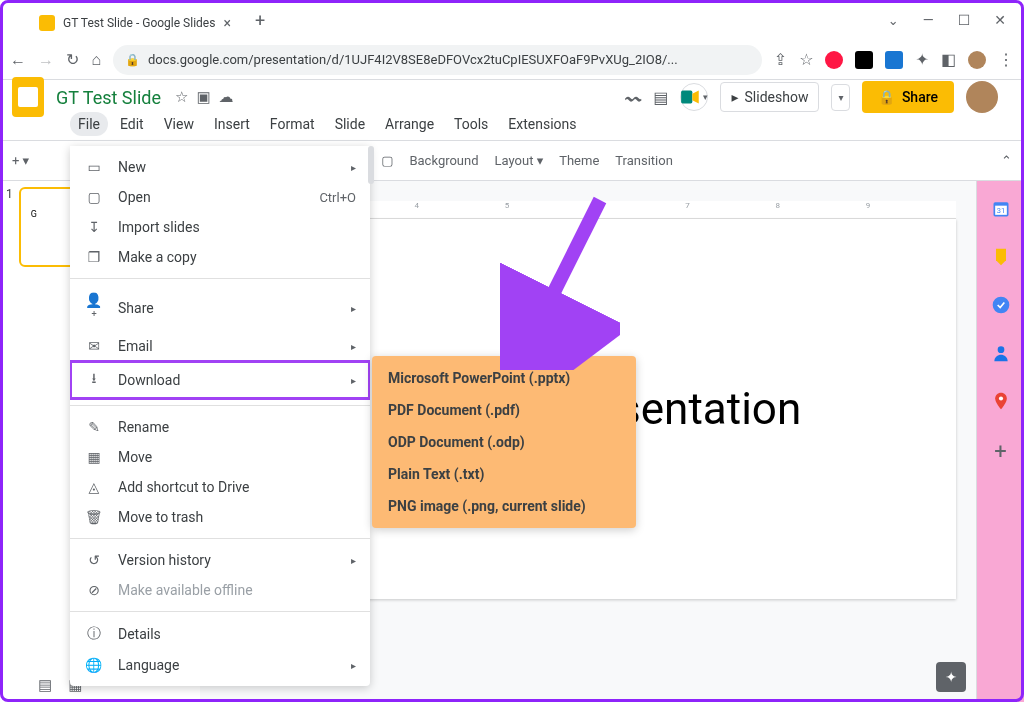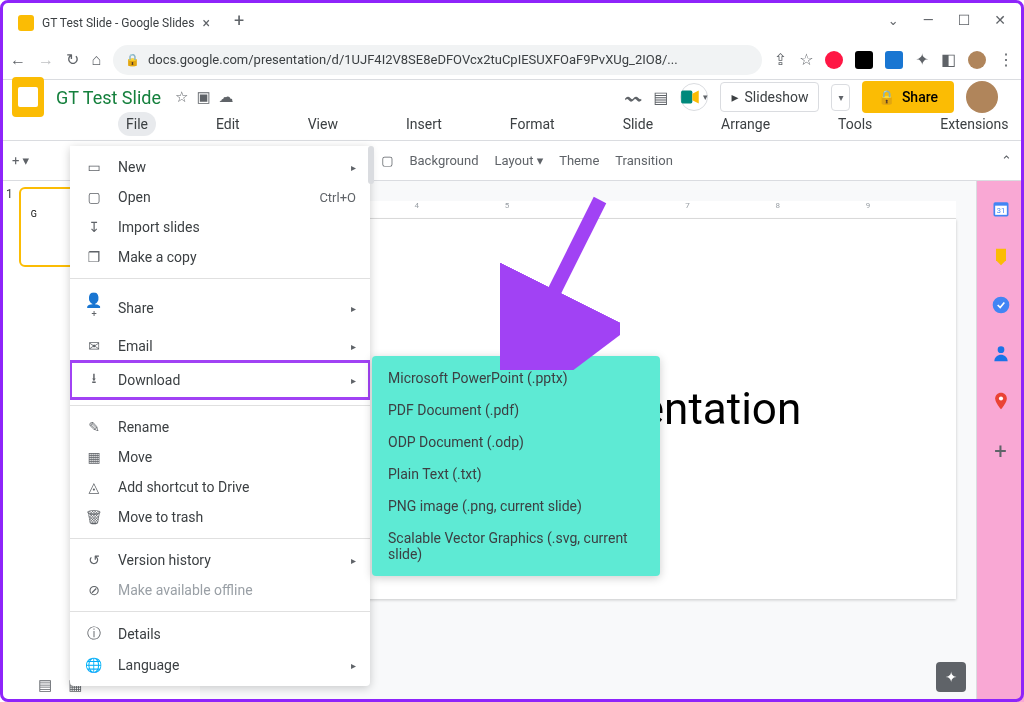--- a/index.html
+++ b/index.html
@@ -1,21 +1,21 @@
 <!DOCTYPE html>
 <html><head>
 <meta charset="utf-8">
 <style>
 * { margin: 0; padding: 0; box-sizing: border-box; font-family: "Segoe UI", Roboto, Arial, sans-serif; }
 body { background: #fff; width: 1024px; height: 702px; overflow: hidden; position: relative; }
 .window-border { position: absolute; top: 0; left: 0; right: 0; bottom: 0; border: 3px solid #8e24fa; border-radius: 8px; pointer-events: none; z-index: 1000; }
 
 
 .browser-chrome { height: 80px; display: flex; flex-direction: column; background: #fff; }
-.titlebar { height: 40px; display: flex; align-items: center; padding: 0 8px; }
+.titlebar { height: 40px; display: flex; align-items: center; padding: 0 8px; margin-left: 21px; }
 .tab { display: flex; align-items: center; background: #fff; border-radius: 8px 8px 0 0; padding: 6px 10px; margin-top: 6px; min-width: 200px; }
 .favicon { width: 16px; height: 16px; background: #fbbc04; border-radius: 3px; margin-right: 8px; }
 .tab-title { font-size: 12px; color: #3c4043; flex: 1; }
 .tab-close { color: #5f6368; font-size: 14px; margin-left: 8px; cursor: pointer; }
 .new-tab { color: #5f6368; font-size: 18px; margin-left: 14px; cursor: pointer; }
 .win-controls { margin-left: auto; display: flex; gap: 24px; color: #5f6368; font-size: 14px; align-items: center; padding-right: 10px; }
 .chev-down { font-size: 13px; color: #5f6368; }
 
 .addrbar { height: 40px; display: flex; align-items: center; padding: 0 10px; gap: 12px; border-bottom: 1px solid #dadce0; }
 .navbtn { color: #5f6368; font-size: 16px; cursor: pointer; }
@@ -31,21 +31,21 @@
 .slides-logo::after { content: ""; position: absolute; top: 10px; left: 6px; right: 6px; bottom: 10px; background: #fff; border-radius: 2px; }
 .doc-title { font-size: 18px; color: #15803d; margin-right: 10px; }
 .star-ico { color: #5f6368; margin: 0 4px; font-size: 15px; }
 .topright { margin-left: auto; display: flex; align-items: center; gap: 12px; padding-right: 14px; }
 .pill { border: 1px solid #dadce0; border-radius: 4px; padding: 6px 10px; display: flex; align-items: center; gap: 6px; font-size: 14px; color: #3c4043; cursor: pointer; }
 .share-btn { background: #fbbc04; border: none; font-weight: 500; border-radius: 4px; padding: 8px 16px; display: flex; align-items: center; gap: 6px; font-size: 14px; cursor: pointer; }
 .avatar { width: 32px; height: 32px; border-radius: 50%; background: #b0855b; }
 .meet-ico { width: 28px; height: 28px; border-radius: 50%; display: flex; align-items: center; justify-content: center; }
 
 .menubar { display: flex; align-items: center; padding: 4px 12px 4px 70px; gap: 4px; border-bottom: 1px solid #dadce0; font-size: 14px; color: #3c4043; }
-.menu-item { padding: 4px 8px; cursor: pointer; border-radius: 12px; margin-left: 48px; }
+.menu-item { padding: 4px 8px; cursor: pointer; border-radius: 12px; }
 .menu-item.active { background: #e8eaed; }
 
 .toolbar2 { height: 40px; display: flex; align-items: center; padding: 0 12px; gap: 16px; border-bottom: 1px solid #dadce0; font-size: 13px; color: #5f6368; }
 .tb-item { cursor: pointer; }
 
 .content-row { flex: 1; display: flex; position: relative; }
 .thumb-col { width: 200px; background: #fff; padding: 6px; }
 .thumb-wrap { display: flex; gap: 6px; }
 .thumb-num { font-size: 12px; color: #3c4043; }
 .thumb { width: 150px; height: 80px; border: 2px solid #fbbc04; border-radius: 6px; background: #fff; padding: 20px 10px; font-size: 9px; }
@@ -59,21 +59,21 @@
 
 .dropdown { position: absolute; top: 146px; left: 70px; width: 300px; background: #fff; box-shadow: 0 2px 10px rgba(0,0,0,0.2); border-radius: 0 0 4px 4px; z-index: 50; padding: 6px 0; max-height: 540px; overflow-y: auto; }
 .dd-item { display: flex; align-items: center; padding: 7px 14px; font-size: 14px; color: #3c4043; cursor: pointer; position: relative; }
 .dd-item.highlighted { outline: 3px solid #a142f4; outline-offset: -2px; }
 .dd-item.disabled { color: #9aa0a6; }
 .dd-ico { width: 20px; margin-right: 14px; color: #5f6368; text-align: center; }
 .dd-arrow { margin-left: auto; font-size: 10px; color: #5f6368; }
 .dd-shortcut { margin-left: auto; font-size: 13px; color: #5f6368; }
 .dd-sep { height: 1px; background: #e0e0e0; margin: 6px 0; }
 
-.submenu { position: absolute; top: 356px; left: 372px; width: 288px; background: #5eead4; box-shadow: 0 2px 10px rgba(0,0,0,0.2); border-radius: 4px; z-index: 60; padding: 6px 0; }
+.submenu { position: absolute; top: 356px; left: 372px; width: 264px; background: #fdba74; box-shadow: 0 2px 10px rgba(0,0,0,0.2); border-radius: 4px; z-index: 60; padding: 6px 0; font-weight: bold; }
 .sub-item { padding: 8px 16px; font-size: 14px; color: #3c4043; cursor: pointer; }
 
 .annotation-arrow { position: absolute; top: 190px; left: 500px; z-index: 70; pointer-events: none; }
 
 .ruler { height: 18px; background: #fff; border-bottom: 1px solid #e0e0e0; margin-bottom: 0; font-size: 8px; color: #9aa0a6; display: flex; padding-left: 14px; }
 .ruler span { flex: 1; }
 
 .explore { position: absolute; bottom: 10px; right: 58px; width: 30px; height: 30px; background: #5f6368; border-radius: 4px; color: #fff; display: flex; align-items: center; justify-content: center; font-size: 14px; cursor: pointer; }
 
 .viewbtns { position: absolute; bottom: 8px; left: 38px; display: flex; gap: 16px; color: #5f6368; }
@@ -308,21 +308,20 @@
     </div>
 </div>
 <div class="dd-scrollbar"></div>
 
 <div class="submenu">
   <div class="sub-item">Microsoft PowerPoint (.pptx)</div>
   <div class="sub-item">PDF Document (.pdf)</div>
   <div class="sub-item">ODP Document (.odp)</div>
   <div class="sub-item">Plain Text (.txt)</div>
   <div class="sub-item">PNG image (.png, current slide)</div>
-  <div class="sub-item">Scalable Vector Graphics (.svg, current slide)</div>
 </div>
 
 <svg class="annotation-arrow" width="120" height="180" viewBox="0 0 120 180">
   <defs>
       <marker id="ah" markerWidth="12" markerHeight="12" refX="4" refY="6" orient="auto">
         <path d="M0 0 L12 6 L0 12 Z" fill="#a142f4"></path>
       </marker>
     </defs>
   <line x1="100" y1="10" x2="30" y2="150" stroke="#a142f4" stroke-width="14" marker-end="url(#ah)"></line>
 </svg>

